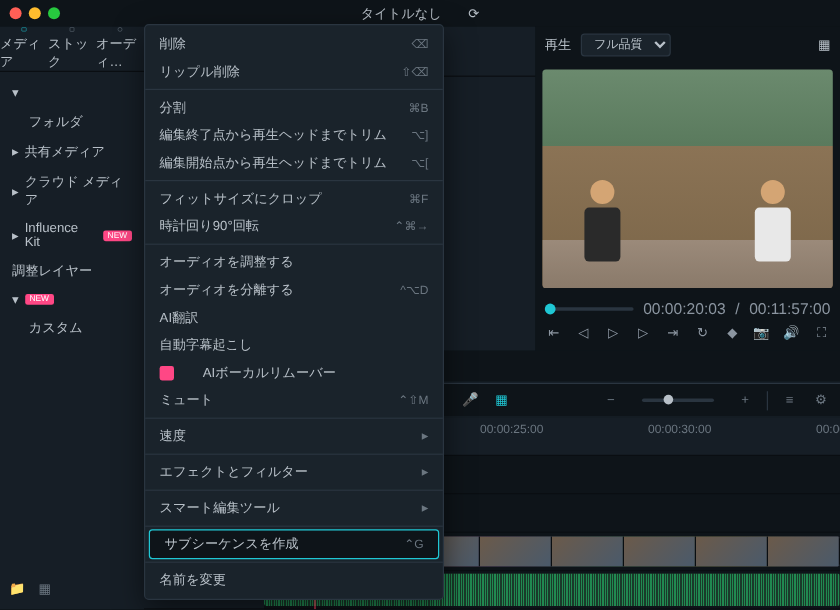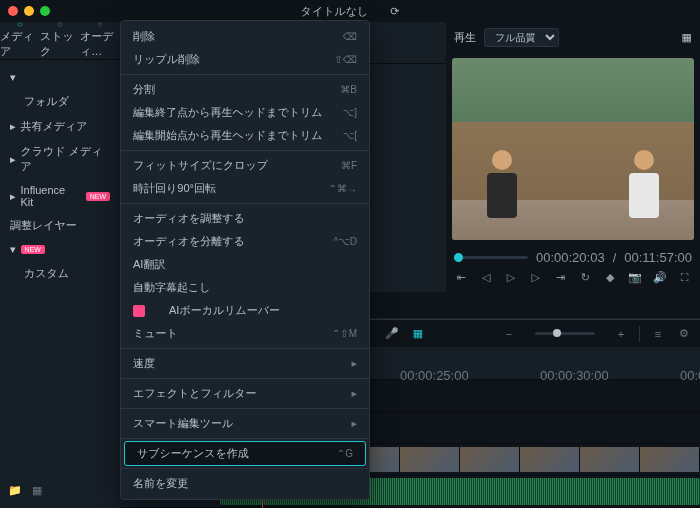--- a/index.html
+++ b/index.html
@@ -56,21 +56,21 @@
 .zoom{width:60px;height:3px;background:#2a3540;border-radius:2px;position:relative;margin:0 8px}
 .zoom-dot{position:absolute;left:30%;top:-3px;width:8px;height:8px;background:#b8c0c8;border-radius:50%}
 .tl-body{flex:1;display:flex}
 .tl-left{width:100px;background:#161e26}
 .tl-header{height:32px;display:flex;align-items:center;padding:0 8px;font-size:10px;gap:6px;border-bottom:1px solid #0a0e12}
 .track-hdr{height:32px;display:flex;align-items:center;padding:0 8px;gap:5px;border-bottom:1px solid #0a0e12;font-size:9px}
 .track-icon{width:14px;height:14px;display:flex;align-items:center;justify-content:center;color:#6b7680}
 .eye{color:#1fc7d4}
 .tl-right{flex:1;position:relative;overflow:hidden}
 .ruler{height:32px;background:#161e26;border-bottom:1px solid #0a0e12;display:flex;position:relative}
-.ruler-mark{position:absolute;font-size:13px;color:#6b7680;top:20px}
+.ruler-mark{position:absolute;font-size:10px;color:#6b7680;top:5px}
 .playhead{position:absolute;top:0;bottom:0;width:1px;background:#ff3b5c;left:42px;z-index:5}
 .playhead::before{content:'';position:absolute;top:18px;left:-8px;width:16px;height:16px;background:#ff3b5c;border-radius:50%}
 .playhead::after{content:'✕';position:absolute;top:20px;left:-4px;font-size:9px;color:#fff}
 .track{height:32px;border-bottom:1px solid #0a0e12;position:relative;background:#0e1419}
 .clip{position:absolute;top:3px;bottom:3px;border-radius:2px;overflow:hidden}
 .clip.v1{left:0;right:0;background:linear-gradient(90deg,#3a4a3a,#5a4a3a,#4a3a5a,#3a5a4a,#5a5a3a,#4a4a5a);display:flex}
 .clip-seg{flex:1;border-right:1px solid #0a0e12;background:linear-gradient(135deg,#6b5a4a,#4a5a6b)}
 .clip.a1{left:0;right:0;top:2px;bottom:2px;background:#1a3a2a}
 .wave{position:absolute;inset:0;background:repeating-linear-gradient(90deg,#2aff8a 0 1px,transparent 1px 2px);opacity:.4}
 .ctx-menu{position:absolute;left:120px;top:20px;width:250px;background:#1a232b;border:1px solid #2a3540;border-radius:4px;box-shadow:0 8px 24px rgba(0,0,0,.5);z-index:100;padding:4px 0}

